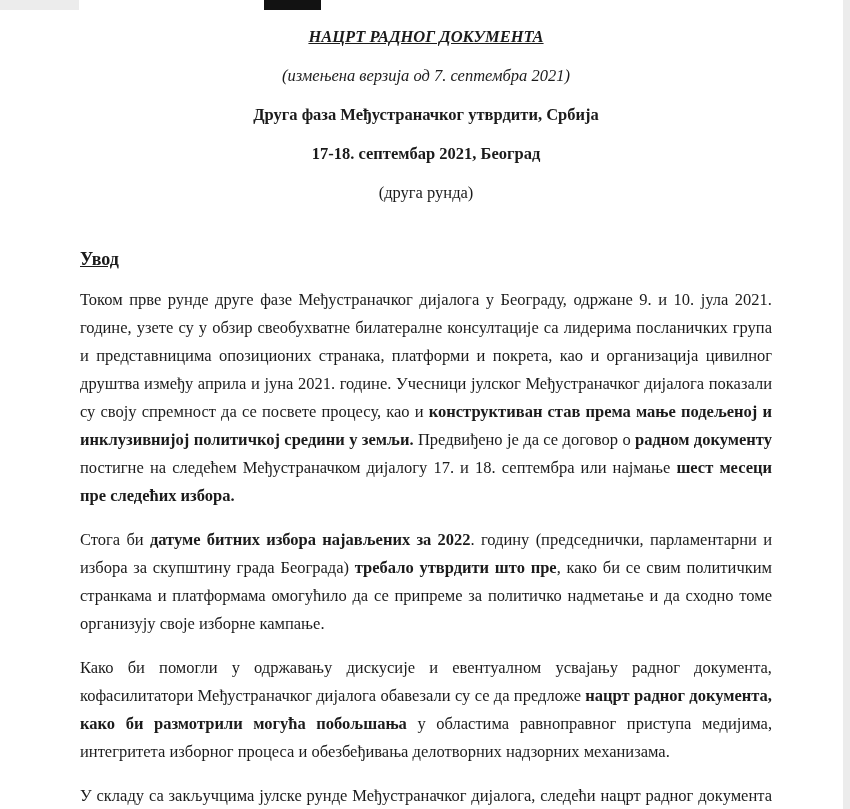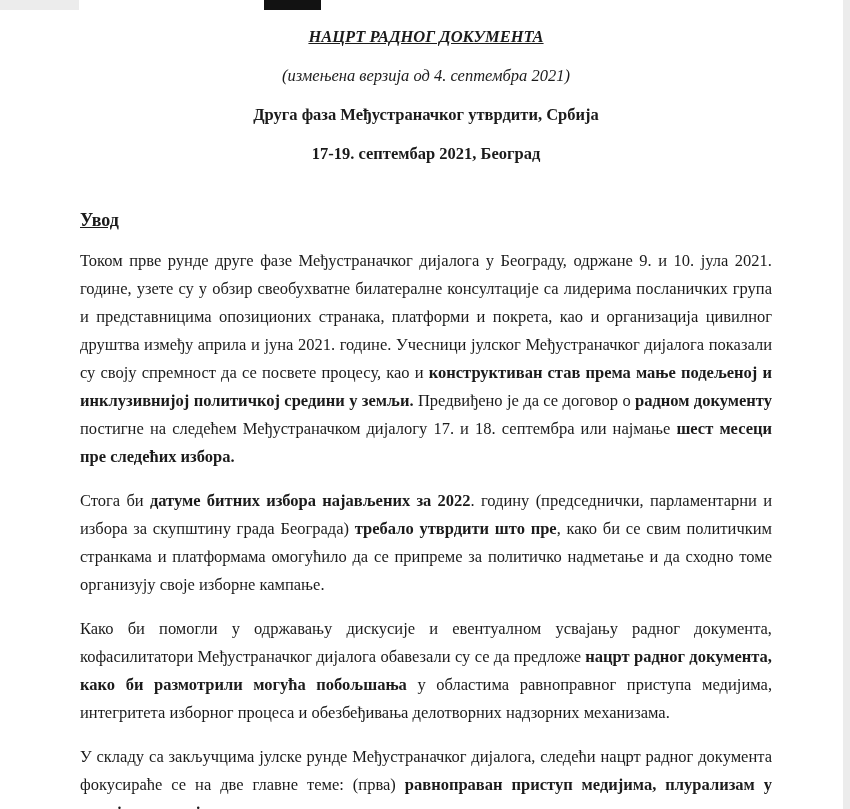--- a/index.html
+++ b/index.html
@@ -61,23 +61,24 @@
 </head>
 <body>
 
 <div class="chrome-corner"></div>
 <div class="chrome-right"></div>
 <div class="cropped-logo"></div>
 
 <div class="doc">
   <div class="hdr">
     <p class="hdr-title"><span class="u">НАЦРТ РАДНОГ ДОКУМЕНТА</span></p>
-    <p class="hdr-line italic">(измењена верзија од 4. септембра 2021)</p>
+    <p class="hdr-line italic">(измењена верзија од 7. септембра 2021)</p>
     <p class="hdr-line bold">Друга фаза Међустраначког утврдити, Србија</p>
-    <p class="hdr-line bold">17-19. септембар 2021, Београд</p>
+    <p class="hdr-line bold">17-18. септембар 2021, Београд</p>
+    <p class="hdr-line">(друга рунда)</p>
   </div>
 
   <h2 class="section-heading"><span class="u">Увод</span></h2>
 
   <div id="paragraphs">
       <p class="body-para"><span class="run">Током прве рунде друге фазе Међустраначког дијалога у Београду, одржане 9. и 10. јула 2021. године, узете су у обзир свеобухватне билатералне консултације са лидерима посланичких група и представницима опозиционих странака, платформи и покрета, као и организација цивилног друштва између априла и јуна 2021. године. Учесници јулског Међустраначког дијалога показали су своју спремност да се посвете процесу, као и </span><span class="run bold">конструктиван став према мање подељеној и инклузивнијој политичкој средини у земљи.</span><span class="run"> Предвиђено је да се договор о </span><span class="run bold">радном документу</span><span class="run"> постигне на следећем Међустраначком дијалогу 17. и 18. септембра или најмање </span><span class="run bold">шест месеци пре следећих избора.</span></p>
       <p class="body-para"><span class="run">Стога би </span><span class="run bold">датуме битних избора најављених за 2022</span><span class="run">. годину (председнички, парламентарни и избора за скупштину града Београда) </span><span class="run bold">требало утврдити што пре</span><span class="run">, како би се свим политичким странкама и платформама омогућило да се припреме за политичко надметање и да сходно томе организују своје изборне кампање.</span></p>
       <p class="body-para"><span class="run">Како би помогли у одржавању дискусије и евентуалном усвајању радног документа, кофасилитатори Међустраначког дијалога обавезали су се да предложе </span><span class="run bold">нацрт радног документа, како би размотрили могућа побољшања</span><span class="run"> у областима равноправног приступа медијима, интегритета изборног процеса и обезбеђивања делотворних надзорних механизама.</span></p>
       <p class="body-para"><span class="run">У складу са закључцима јулске рунде Међустраначког дијалога, следећи нацрт радног документа фокусираће се на две главне теме: (прва) </span><span class="run bold">равноправан приступ медијима, плурализам у медијима, медијска етика и стандарди и</span></p>
     </div>

